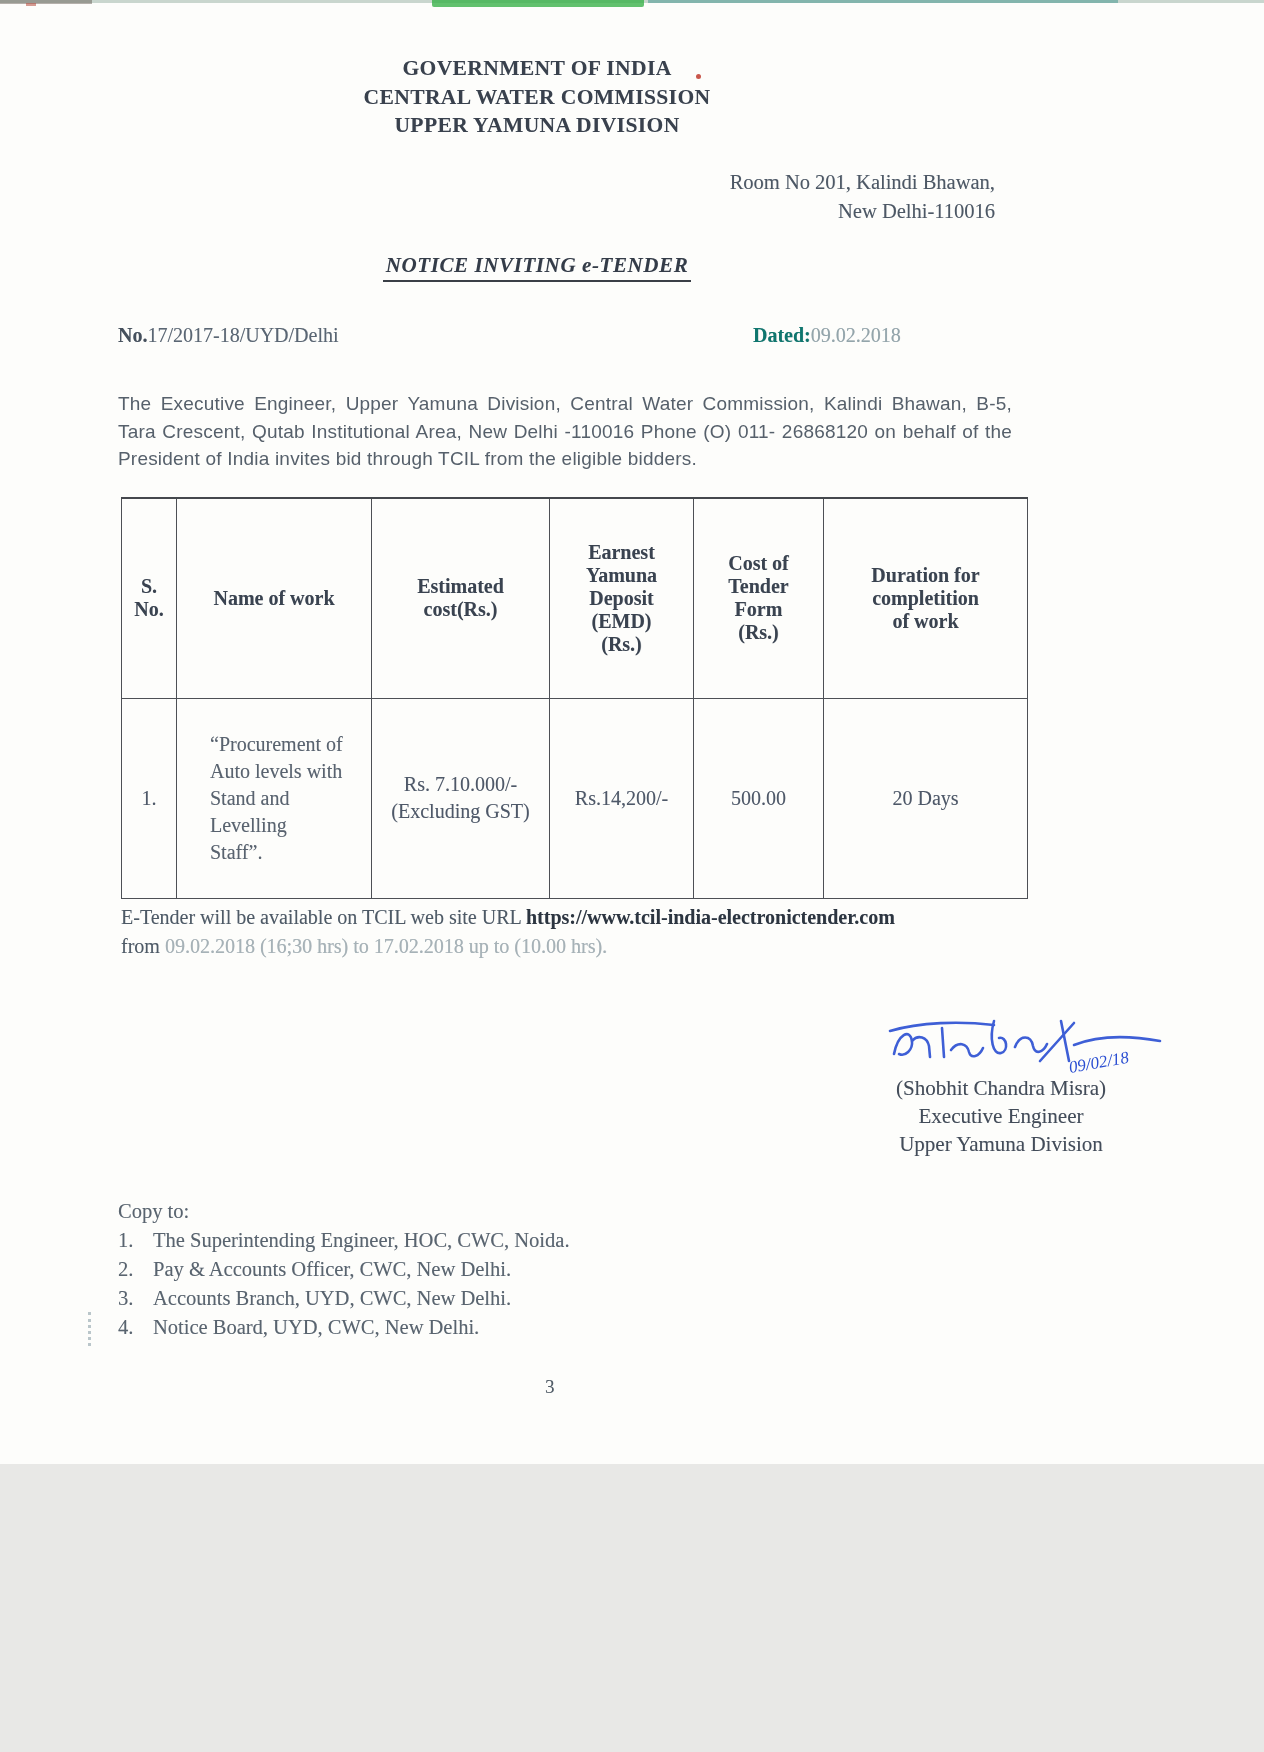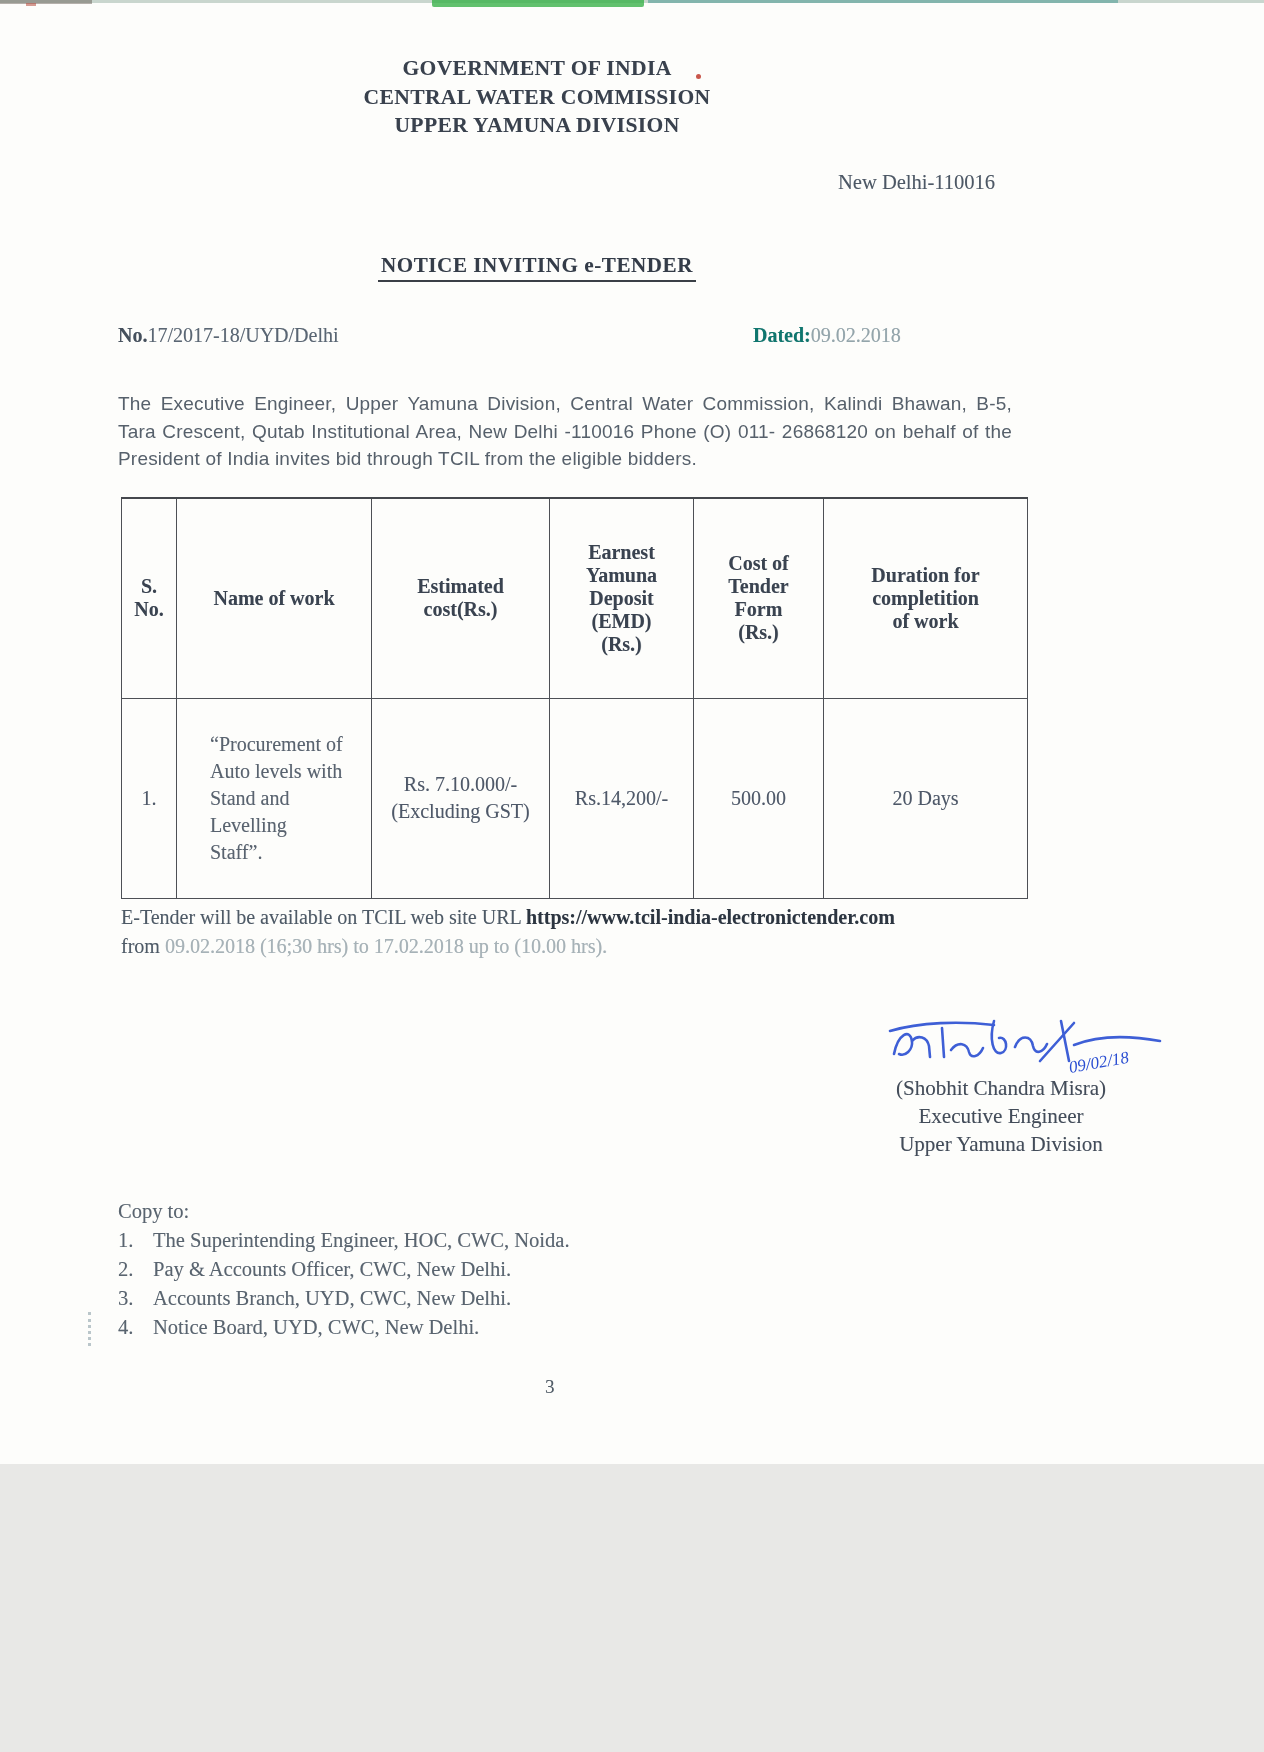--- a/index.html
+++ b/index.html
@@ -24,21 +24,21 @@
 
   .letterhead{left:237px;top:54px;width:600px;text-align:center;
     font-weight:bold;font-size:21.5px;line-height:28.5px;color:#39414d;letter-spacing:.4px;}
   .red-dot{left:696px;top:74px;width:5px;height:5px;border-radius:50%;background:#c0392b;opacity:.85;}
 
   .address{left:595px;top:168px;width:400px;text-align:right;
     font-size:20.5px;line-height:29px;color:#4d5865;}
 
   .notice-title-wrap{left:237px;top:253px;width:600px;text-align:center;}
   .notice-title{display:inline-block;font-weight:bold;font-size:21px;letter-spacing:.6px;
-    color:#343c48;border-bottom:2.5px solid #3a3f46;padding:0 3px 2px 3px;}
+    color:#343c48;border-bottom:2.5px solid #3a3f46;padding:0 3px 2px 3px;font-style:italic;}
 
   .ref-no{left:118px;top:324px;font-size:20px;color:#5a6673;text-align:center;}
   .ref-no b{color:#45505c;}
   .ref-dated{left:753px;top:324px;font-size:20px;}
   .ref-dated b{color:#0f766e;}
   .ref-dated .faded{color:#93a5ab;}
 
   .intro{left:118px;top:390px;width:894px;
     font-family:"Liberation Sans", sans-serif;
     font-size:19px;line-height:27.5px;color:#56606b;
@@ -93,20 +93,21 @@
   <div class="abs scan-mark-red"></div>
 
   <div class="abs letterhead soft">
     <div>GOVERNMENT OF INDIA</div>
     <div>CENTRAL WATER COMMISSION</div>
     <div>UPPER YAMUNA DIVISION</div>
   </div>
   <div class="abs red-dot"></div>
 
   <div class="abs address soft">
+    <div>Room No 201, Kalindi Bhawan,</div>
     <div>New Delhi-110016</div>
   </div>
 
   <div class="abs notice-title-wrap">
     <span class="notice-title soft">NOTICE INVITING e-TENDER</span>
   </div>
 
   <div class="abs ref-no soft">
     <b>No.</b><span>17/2017-18/UYD/Delhi</span>
   </div>

